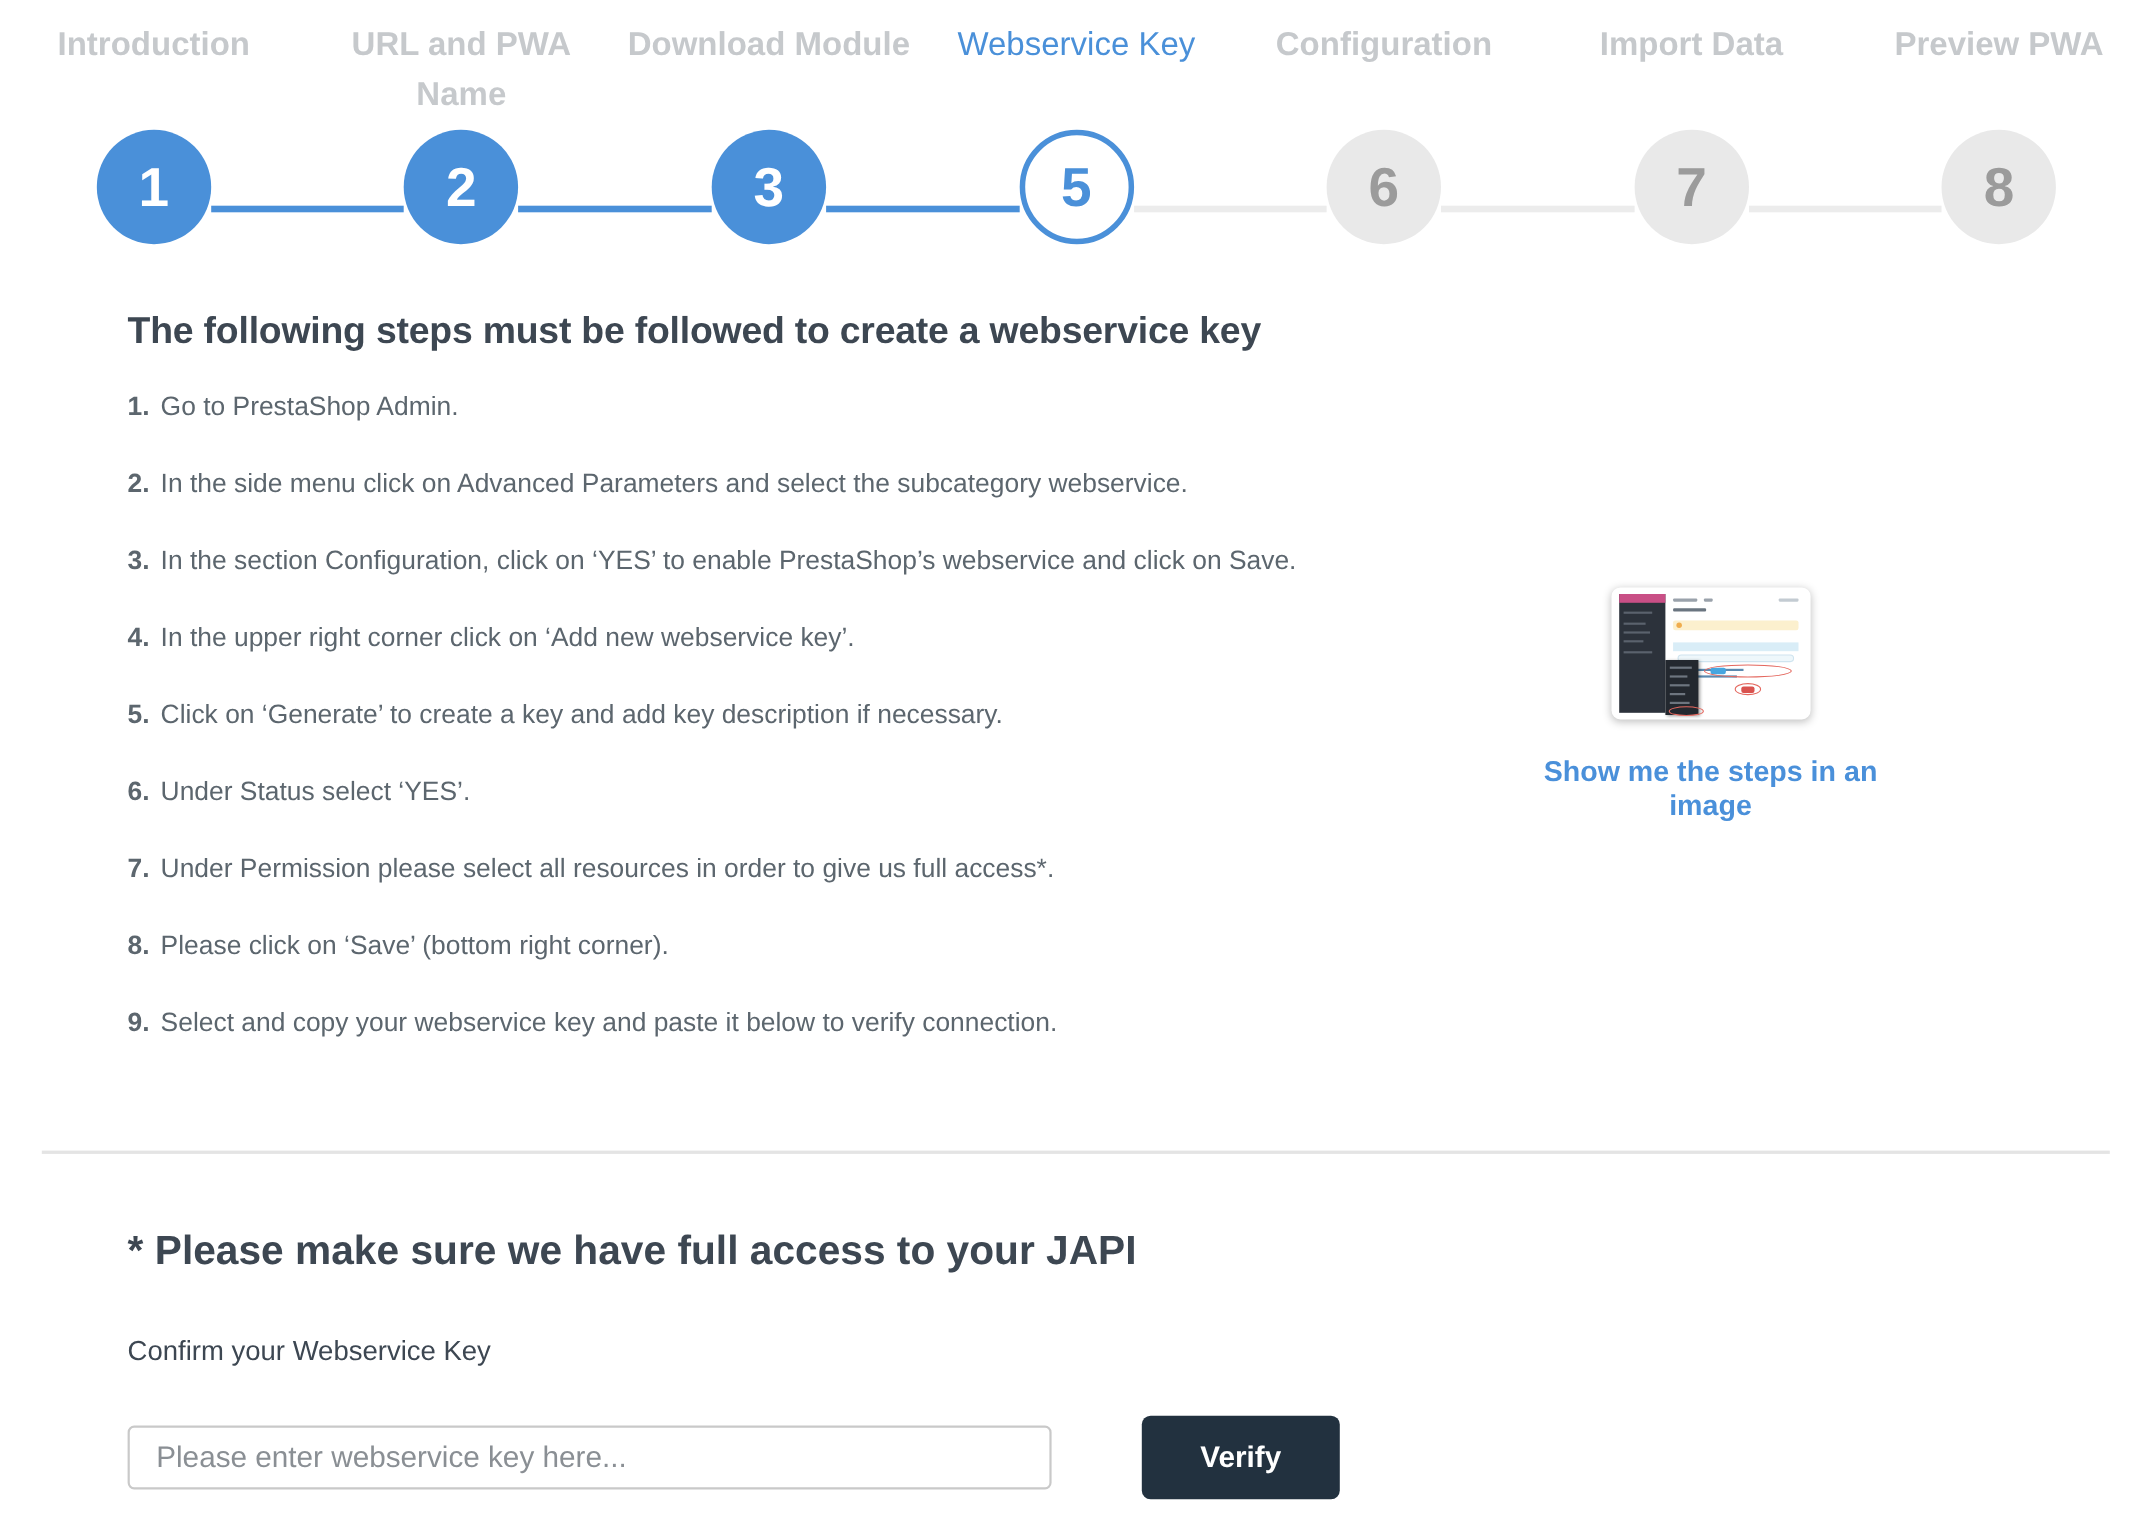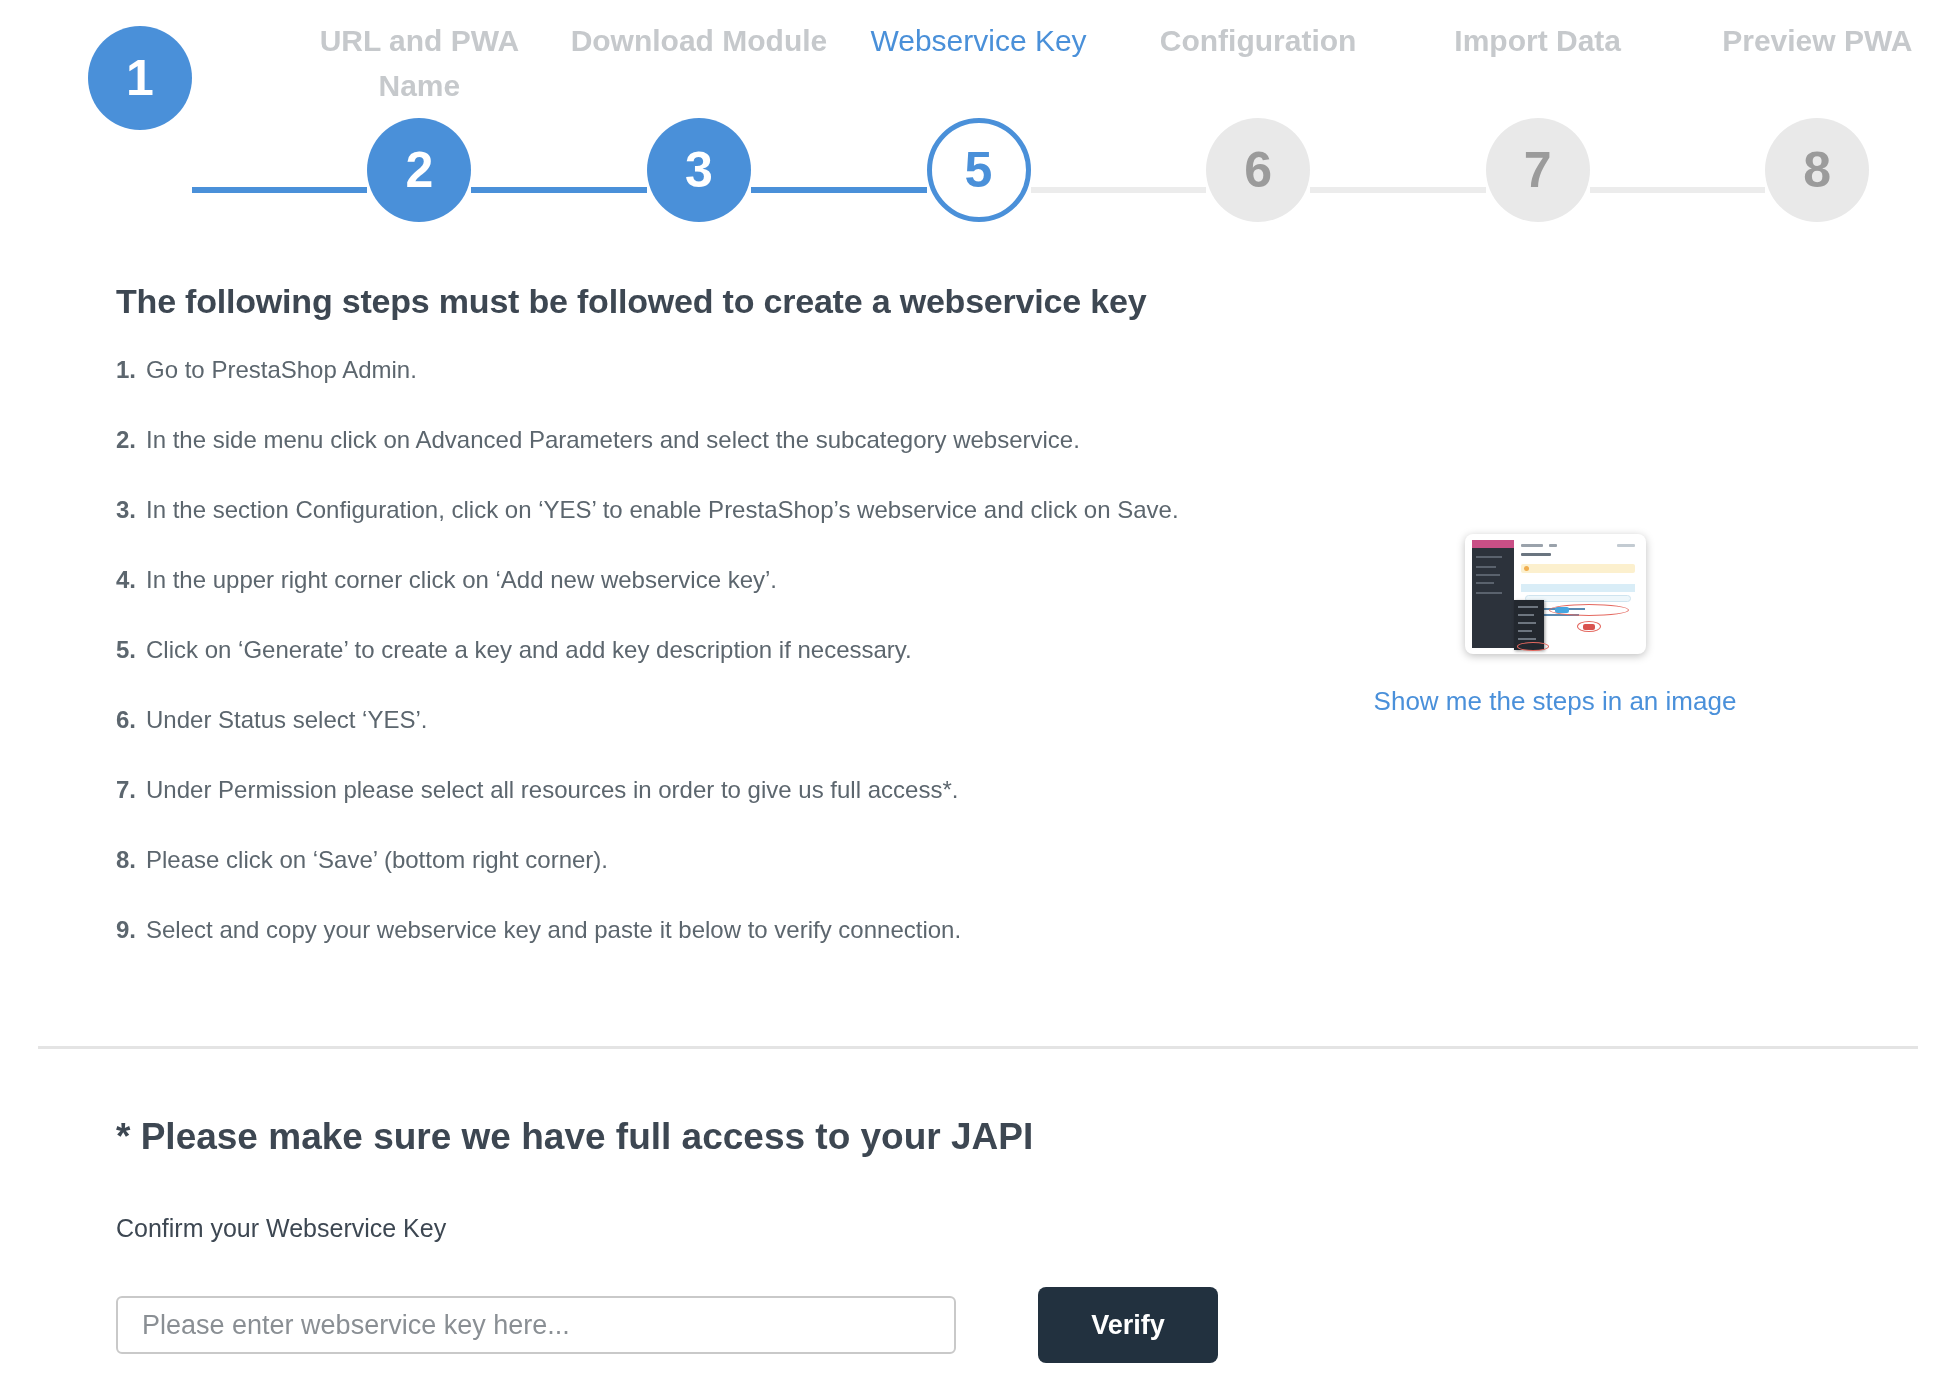--- a/index.html
+++ b/index.html
@@ -40,21 +40,21 @@
   .t-head-line { height:3px; background:#9aa2ab; border-radius:1px; }
   .t-warn { left:56px; top:30px; width:114px; height:9px; background:#fcf0ce; border-radius:2px; }
   .t-warn-dot { left:59px; top:32px; width:5px; height:5px; border-radius:50%; background:#f0ad4e; }
   .t-thead { left:56px; top:50px; width:114px; height:8px; background:#d9edf7; }
   .t-pill { left:60px; top:61px; width:106px; height:7px; background:#eef7fb; border:1px solid #cfe4ef; border-radius:4px; }
   .t-row { height:2px; background:#7f8b96; }
   .t-drop { left:49px; top:66px; width:30px; height:50px; background:#23282f; box-shadow:1px 1px 3px rgba(0,0,0,.4); }
   .t-chip-blue { left:90px; top:73px; width:14px; height:6px; background:#46a6e0; border-radius:2px; }
   .t-chip-red { left:118px; top:90px; width:12px; height:6px; background:#d9534f; border-radius:2px; }
   .t-ellipse { border:1.5px solid #e4685f; border-radius:50%; background:transparent; }
-  .aside-link { display:inline-block; margin-top:32px; font-size:26px; font-weight:400;
+  .aside-link { display:inline-block; margin-top:32px; font-size:26px; font-weight:700;
                 color:#4a90da; text-decoration:none; cursor:pointer; }
 
   
   .divider { position:absolute; left:38px; right:39px; top:1046px; height:3px; background:#e4e4e4; }
 
   
   .note-heading { position:absolute; left:116px; top:1116px; font-size:37px; font-weight:700; color:#3d4752; }
   .key-label { position:absolute; left:116px; top:1214px; font-size:25px; font-weight:400; color:#3d4752; }
   .key-input { position:absolute; left:116px; top:1296px; width:840px; height:58px;
                border:2px solid #c9c9c9; border-radius:6px; padding:0 24px;
@@ -65,20 +65,21 @@
                 font-family:"Liberation Sans","DejaVu Sans",sans-serif;
                 font-size:27px; font-weight:700; cursor:pointer; }
 </style>
 </head>
 <body>
 
 <div class="page">
 
   <div class="stepper">
     <div class="step s-done">
+      <div class="step-label">Introduction</div>
       <div class="step-circle">
           <span>1</span>
         </div>
     </div>
     <div class="step s-done">
       <div class="conn conn-blue"></div>
       <div class="step-label">URL and PWA Name</div>
       <div class="step-circle">
           <span>2</span>
         </div>

